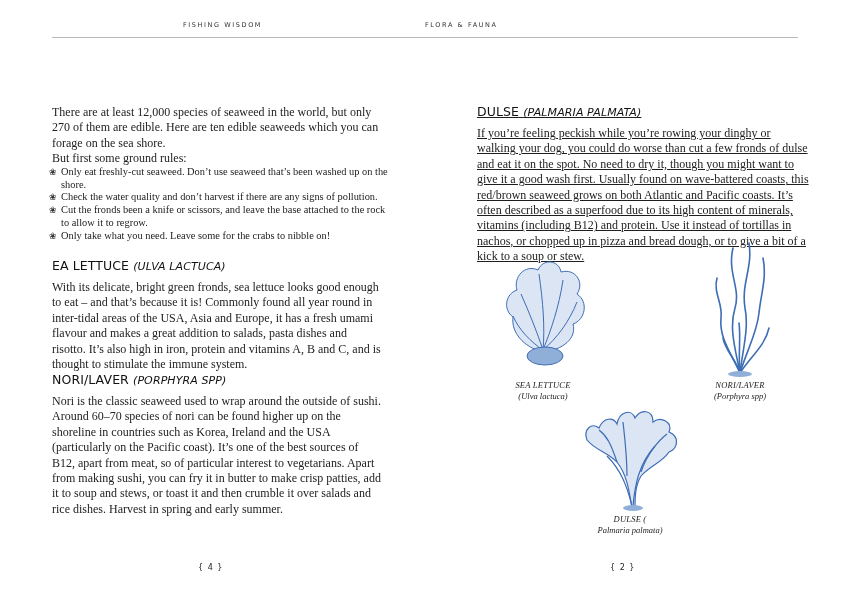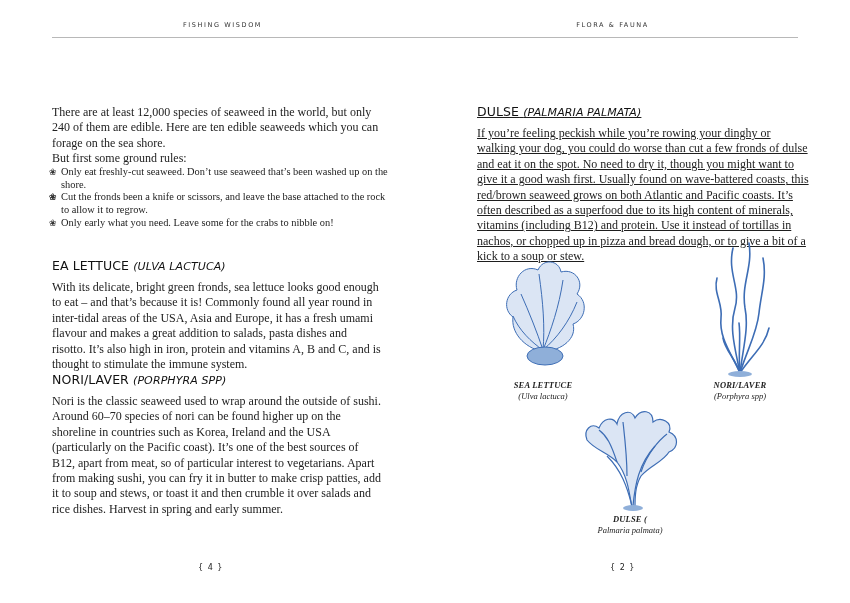--- a/index.html
+++ b/index.html
@@ -2,21 +2,21 @@
 <html><head>
 <meta charset="utf-8">
 <style>
   html, body { margin: 0; padding: 0; background: #ffffff; }
   body { width: 850px; height: 603px; position: relative; overflow: hidden; font-family: "Liberation Serif", serif; color: #1e1e1e; }
   .page { position: absolute; top: 0; height: 538px; }
   .page-left { left: 0; width: 425px; }
   .page-right { left: 425px; width: 425px; }
   .running-head { position: absolute; top: 21px; font-family: "DejaVu Sans", sans-serif; font-size: 6.5px; letter-spacing: 1.6px; color: #333; }
   .left-head { left: 0; width: 425px; text-align: center; padding-left: 20px; box-sizing: border-box; }
-  .right-head { left: 0; width: 375px; text-align: center; }
+  .right-head { left: 0; width: 375px; }
   .rule { position: absolute; top: 37px; height: 1px; background: #b8b8b8; }
   .left-rule { left: 52px; right: 0; }
   .right-rule { left: 0; width: 373px; }
   .chapter-title { position: absolute; top: 52px; left: 132px; font-family: "DejaVu Sans", sans-serif; font-size: 19.5px; letter-spacing: 1px; color: #111; font-weight: normal; }
   .body-text { font-size: 12px; line-height: 15.4px; color: #222; }
   .intro { position: absolute; top: 105px; left: 52px; width: 330px; }
   .rules-list { position: absolute; top: 166px; left: 49px; width: 340px; margin: 0; padding: 0; list-style: none; font-size: 10.4px; line-height: 12.7px; color: #222; }
   .rules-list li { position: relative; padding-left: 12px; }
   .rules-list .bullet { position: absolute; left: 0; top: 0; font-size: 9px; color: #333; }
   .section-heading { font-family: "DejaVu Sans", sans-serif; font-size: 12.5px; color: #111; letter-spacing: 0.1px; margin: 0 0 7px 0; font-weight: normal; }
@@ -24,41 +24,41 @@
   .section { position: absolute; left: 52px; width: 330px; }
   .sec-sea-lettuce { top: 258px; }
   .sec-nori { top: 372px; }
   .sec-dulse { position: absolute; top: 104px; left: 52px; width: 335px; text-decoration: underline; }
   .folio { position: absolute; top: 563px; font-family: "DejaVu Sans", sans-serif; font-size: 8px; color: #222; letter-spacing: 1px; }
   .folio-left { left: 198px; }
   .folio-right { left: 185px; }
   .illus { position: absolute; }
   .illus svg { display: block; }
   .caption { position: absolute; text-align: center; font-size: 8.5px; line-height: 10.5px; color: #222; }
-  .caption .cap-name { font-style: italic; font-weight: bold; letter-spacing: 0.2px; }
+  .caption .cap-name { font-style: italic; font-weight: normal; letter-spacing: 0.2px; }
   .caption .cap-latin { font-style: italic; }
 </style>
 </head>
 <body>
 
 <div class="page page-left">
   <div class="running-head left-head">FISHING WISDOM</div>
   <div class="rule left-rule"></div>
 
 
   <div class="intro body-text">
-    <div>There are at least 12,000 species of seaweed in the world, but only 240 of them are edible. Here are ten edible seaweeds which you can forage on the sea shore.</div>
+    <div>There are at least 12,000 species of seaweed in the world, but only 270 of them are edible. Here are ten edible seaweeds which you can forage on the sea shore.</div>
     <div>But first some ground rules:</div>
   </div>
 
   <ul class="rules-list">
     <li><span class="bullet">❀</span><span>Only eat freshly-cut seaweed. Don’t use seaweed that’s been washed up on the shore.</span></li>
-    <li><span class="bullet">❀</span></li>
+    <li><span class="bullet">❀</span><span>Check the water quality and don’t harvest if there are any signs of pollution.</span></li>
     <li><span class="bullet">❀</span><span>Cut the fronds been a knife or scissors, and leave the base attached to the rock to allow it to regrow.</span></li>
-    <li><span class="bullet">❀</span><span>Only early what you need. Leave some for the crabs to nibble on!</span></li>
+    <li><span class="bullet">❀</span><span>Only take what you need. Leave some for the crabs to nibble on!</span></li>
   </ul>
 
   <div class="section sec-sea-lettuce">
     <h2 class="section-heading">
       <span>EA LETTUCE</span>
       <span class="latin">(ULVA LACTUCA)</span>
     </h2>
     <div class="body-text">With its delicate, bright green fronds, sea lettuce looks good enough to eat – and that’s because it is! Commonly found all year round in inter-tidal areas of the USA, Asia and Europe, it has a fresh umami flavour and makes a great addition to salads, pasta dishes and risotto. It’s also high in iron, protein and vitamins A, B and C, and is thought to stimulate the immune system.</div>
   </div>
 

